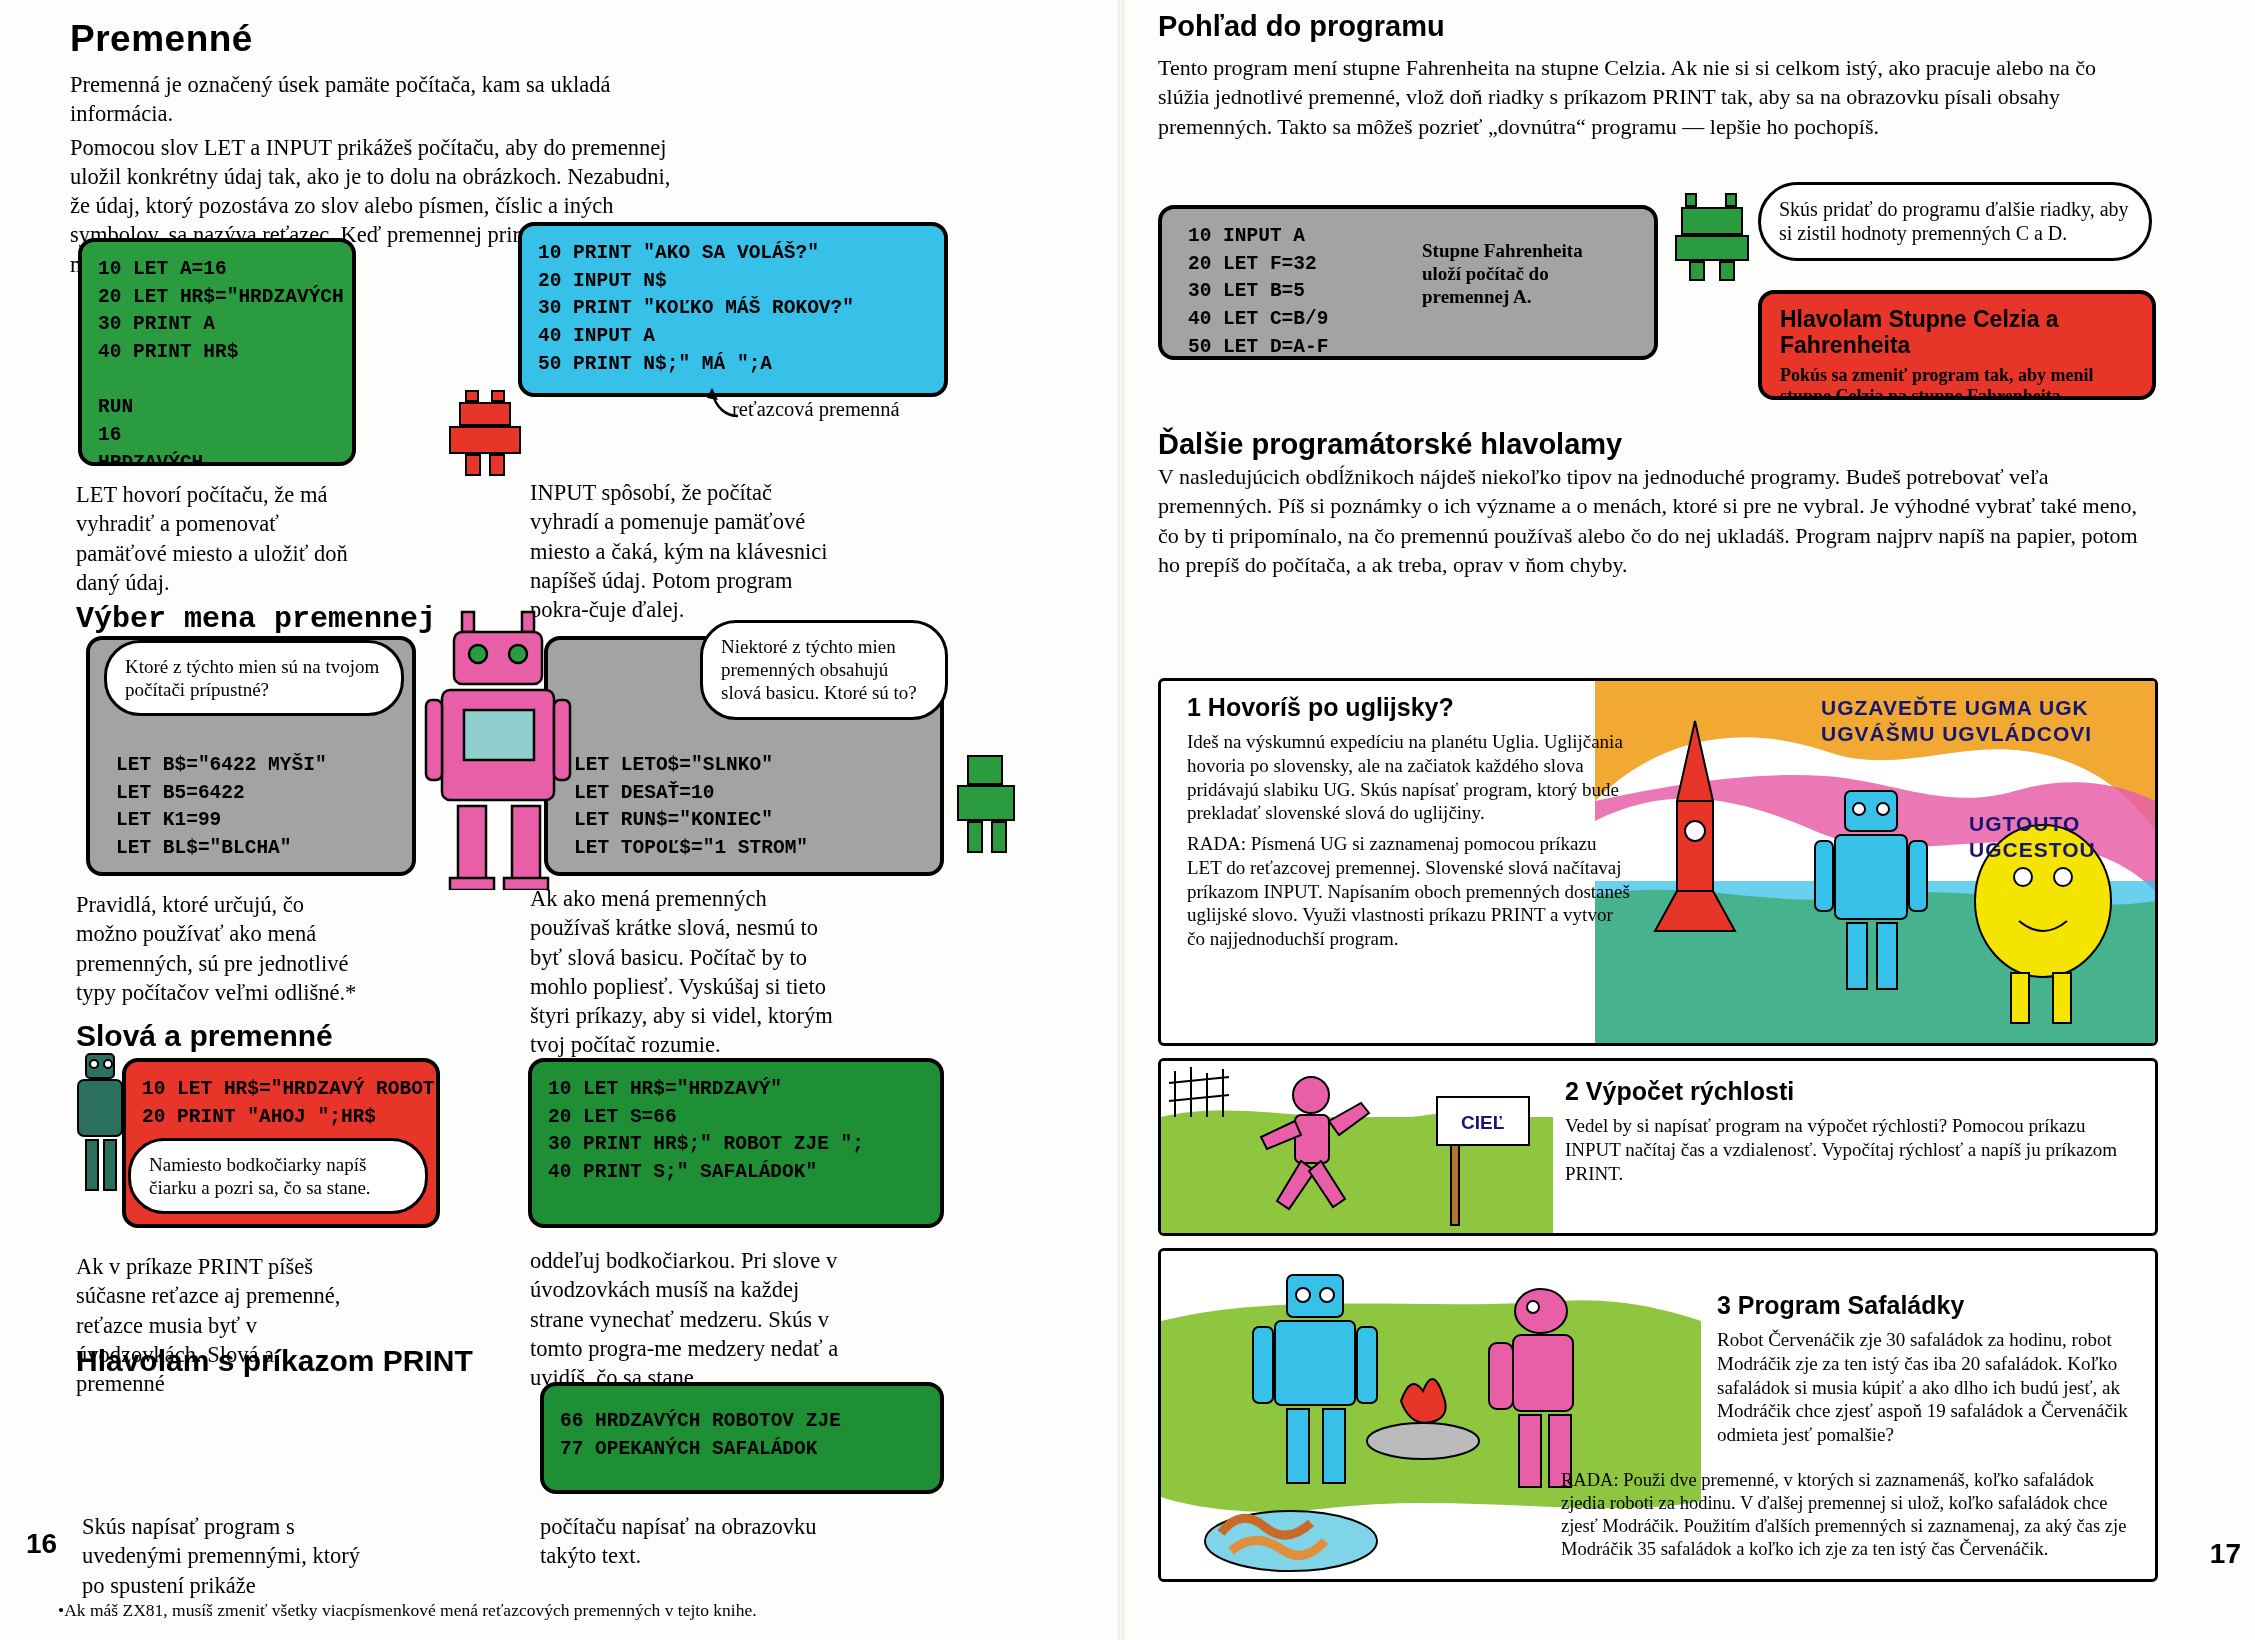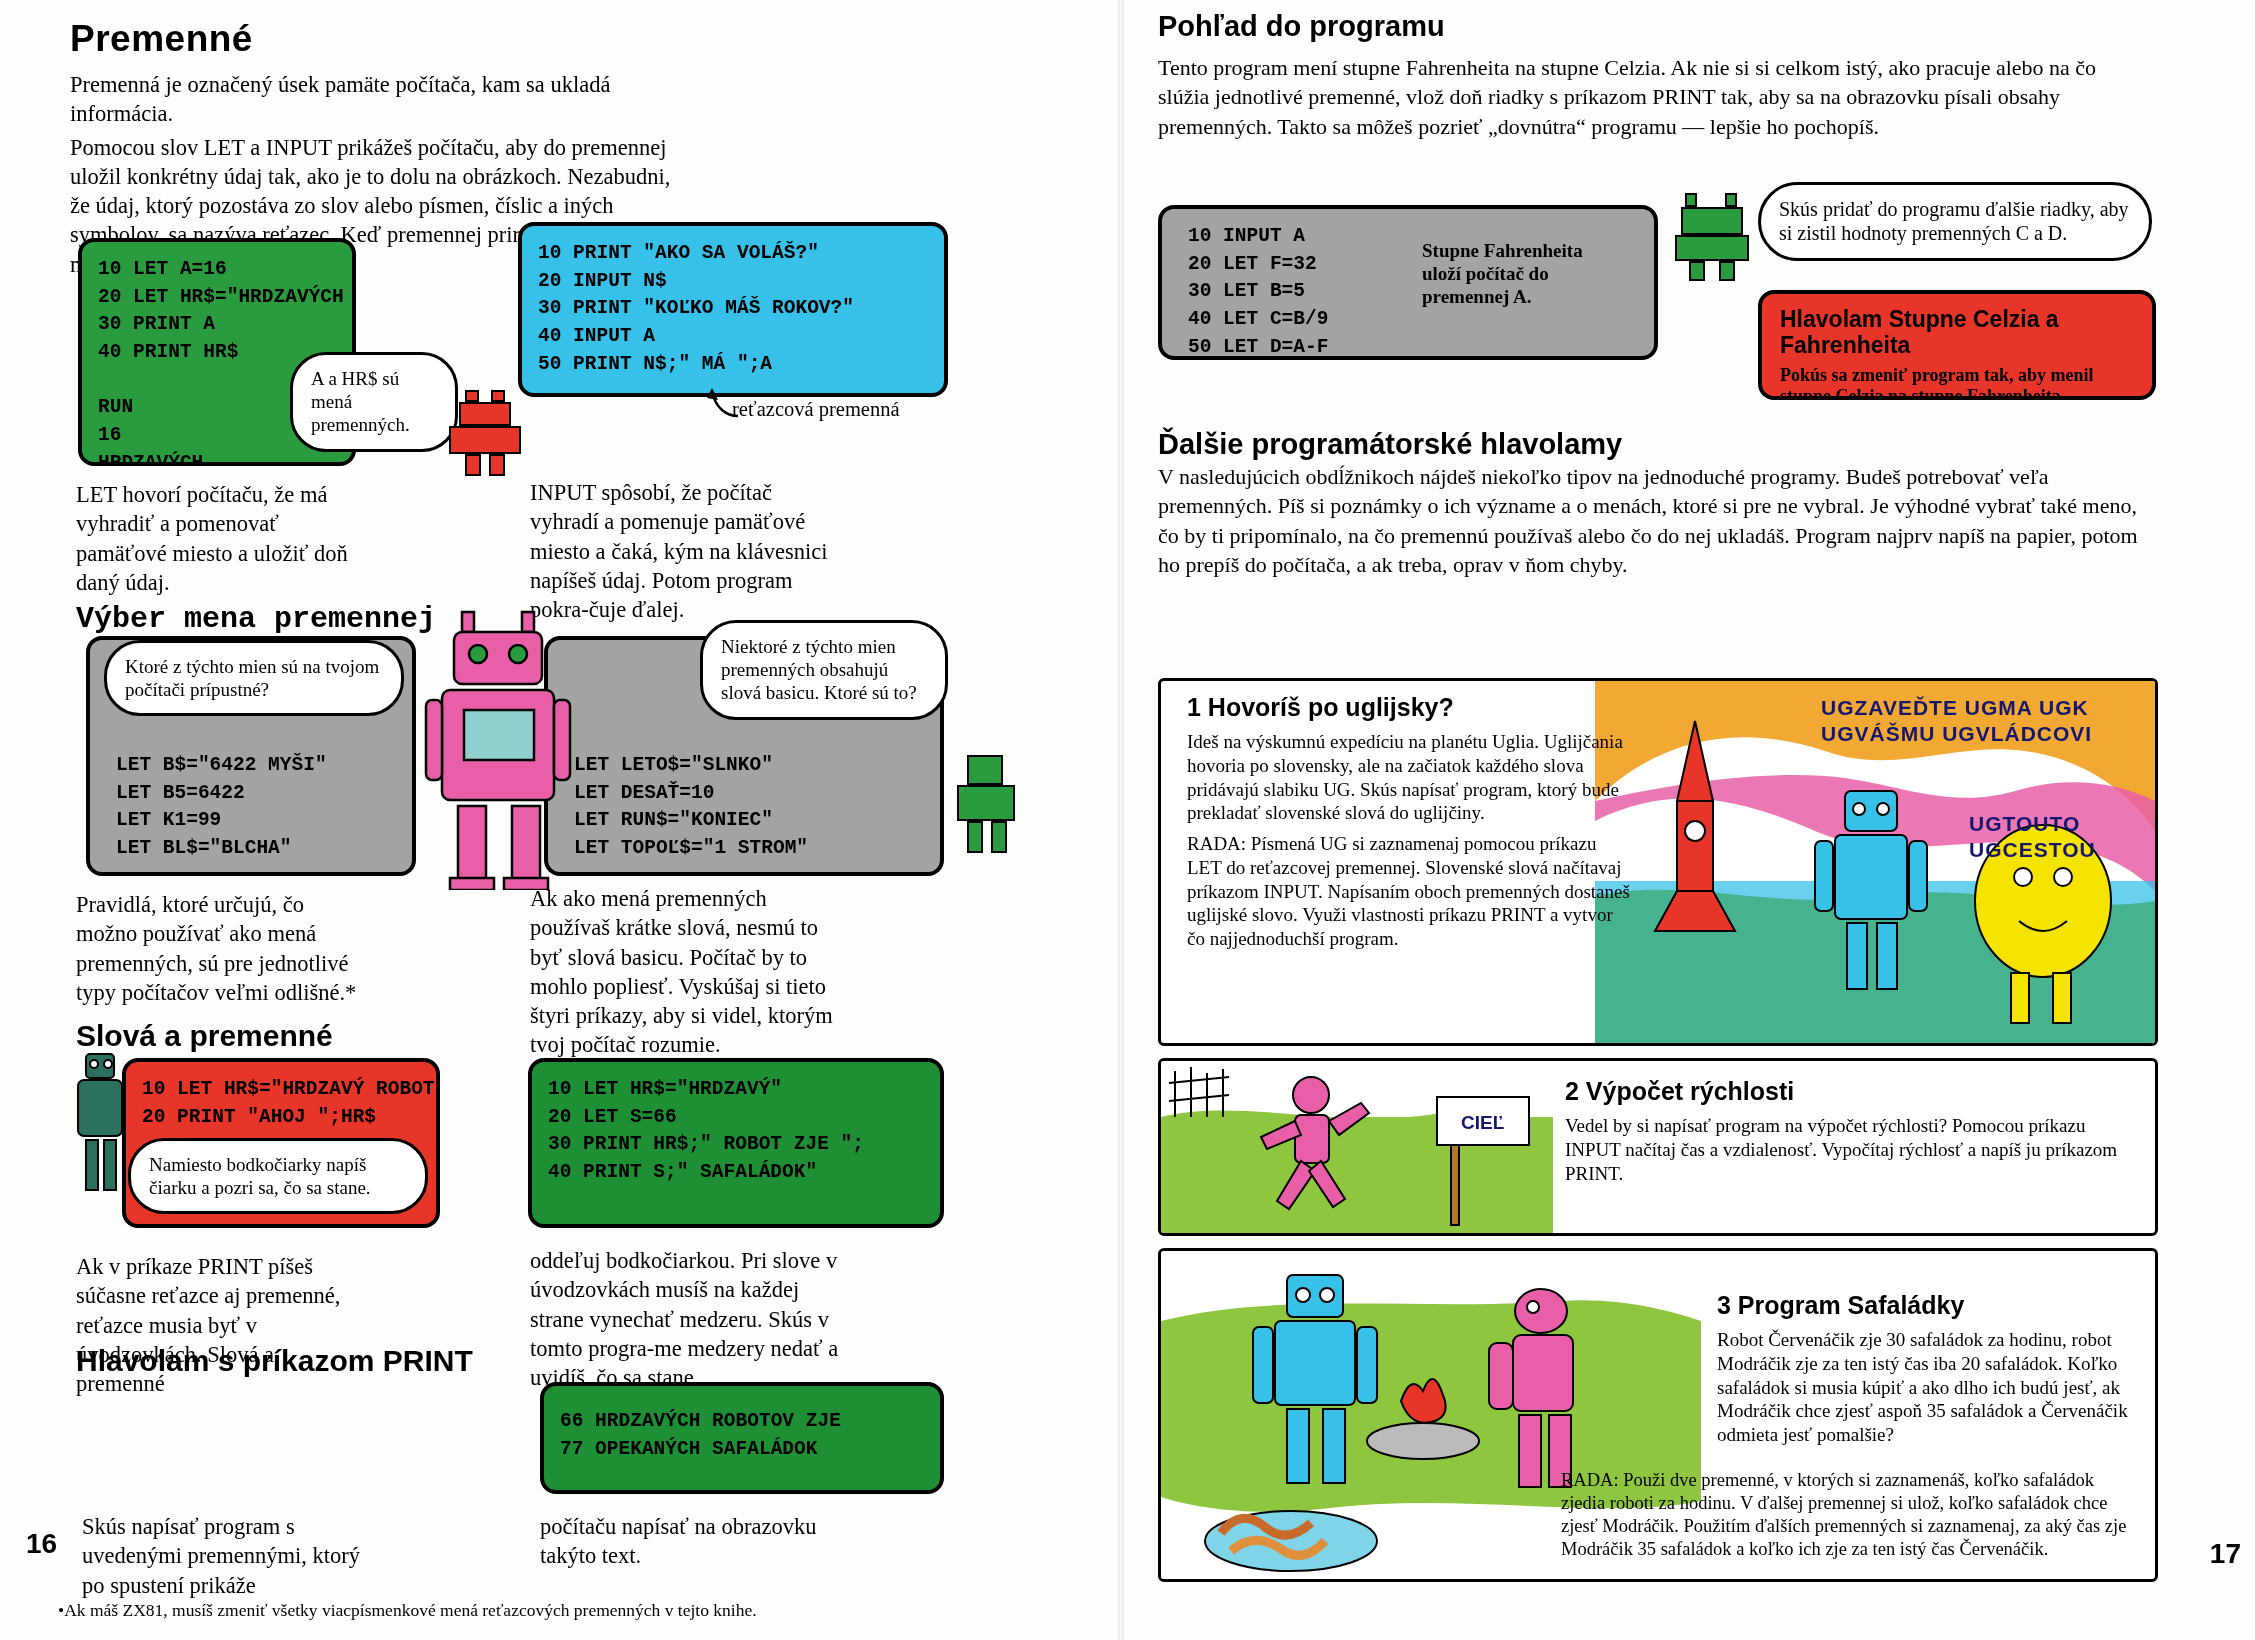--- a/index.html
+++ b/index.html
@@ -75,21 +75,20 @@
 20 LET HR$="HRDZAVÝCH ROBOTOV"
 30 PRINT A
 40 PRINT HR$
 
 RUN
 16
 HRDZAVÝCH
 ROBOTOV</pre>
     </div>
 
-    <div class="bubble small" style="left:290px; top:352px; width:168px;">A a HR$ sú mená premenných.</div>
 
     <svg class="abs" style="left:440px; top:385px;" width="90" height="96" viewBox="0 0 90 96">
       <g fill="#e8352a" stroke="#000" stroke-width="2">
         <rect x="26" y="6" width="12" height="10"></rect>
           <rect x="52" y="6" width="12" height="10"></rect>
         <rect x="20" y="18" width="50" height="22"></rect>
         <rect x="10" y="42" width="70" height="26"></rect>
         <rect x="26" y="70" width="14" height="20"></rect>
           <rect x="50" y="70" width="14" height="20"></rect>
       </g>
@@ -359,20 +358,20 @@
           <ellipse cx="130" cy="290" rx="86" ry="30" fill="#7fd4e8"></ellipse>
           <path d="M60 282 q20 -26 44 -6 q22 18 46 -4" fill="none" stroke="#c86a2a" stroke-width="9"></path>
           <path d="M70 300 q24 -20 50 -2 q22 16 44 -8" fill="none" stroke="#e0903c" stroke-width="9"></path>
         </g>
       </svg>
       <div class="abs" style="left:556px; top:40px; width:424px;">
         <h3>
           <span>3</span>
           <span>Program Safaládky</span>
         </h3>
-        <p>Robot Červenáčik zje 30 safaládok za hodinu, robot Modráčik zje za ten istý čas iba 20 safaládok. Koľko safaládok si musia kúpiť a ako dlho ich budú jesť, ak Modráčik chce zjesť aspoň 35 safaládok a Červenáčik odmieta jesť pomalšie?</p>
+        <p>Robot Červenáčik zje 30 safaládok za hodinu, robot Modráčik zje za ten istý čas iba 20 safaládok. Koľko safaládok si musia kúpiť a ako dlho ich budú jesť, ak Modráčik chce zjesť aspoň 19 safaládok a Červenáčik odmieta jesť pomalšie?</p>
       </div>
       <div class="abs" style="left:400px; top:218px; width:580px; font-size:18.5px; line-height:1.24;">RADA: Použi dve premenné, v ktorých si zaznamenáš, koľko safaládok zjedia roboti za hodinu. V ďalšej premennej si ulož, koľko safaládok chce zjesť Modráčik. Použitím ďalších premenných si zaznamenaj, za aký čas zje Modráčik 35 safaládok a koľko ich zje za ten istý čas Červenáčik.</div>
     </div>
 
     <div class="pageno" style="right:14px; top:1538px;">17</div>
   </div>
 </div>
 
 </body></html>

